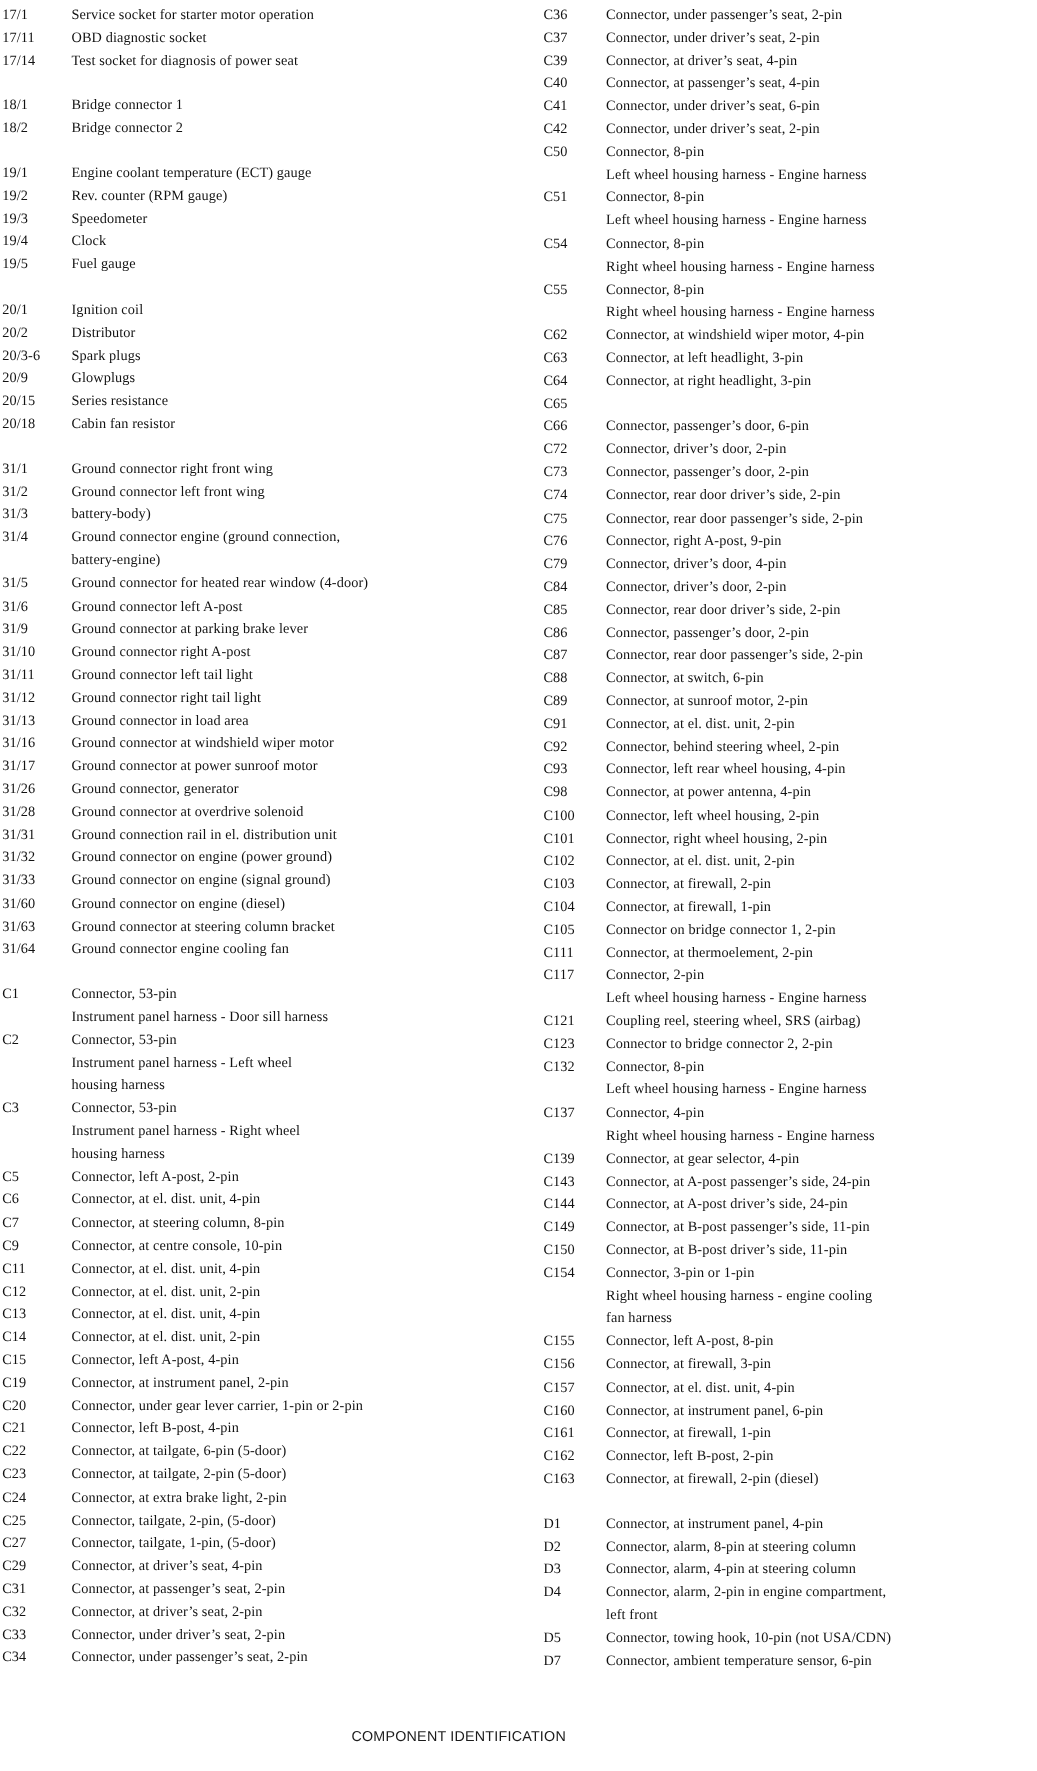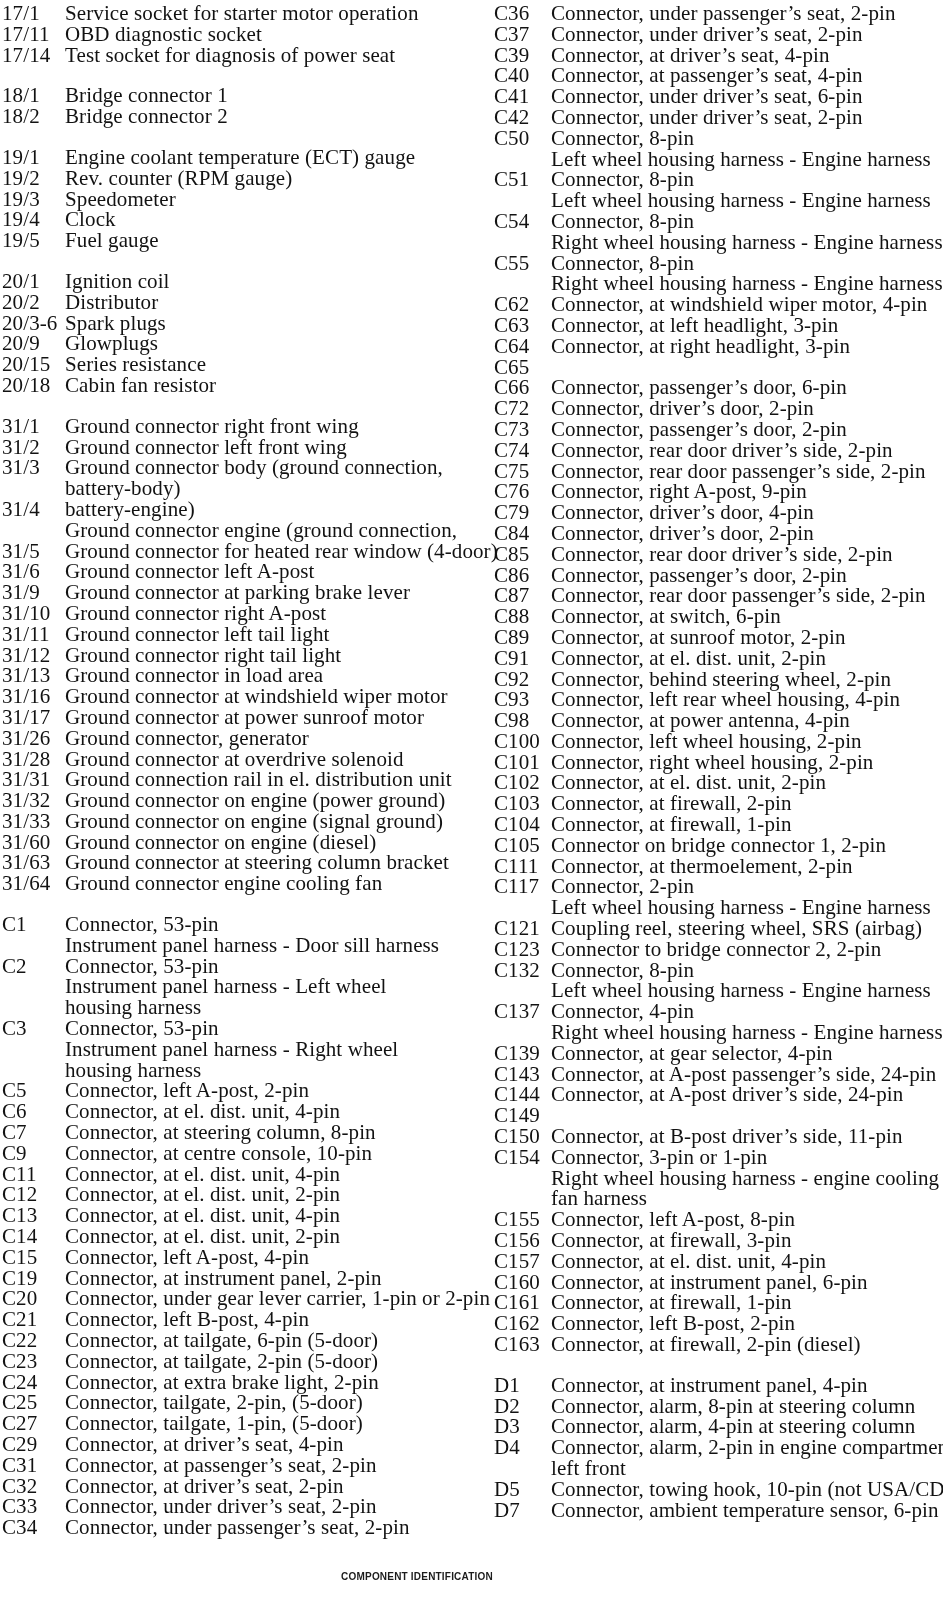--- a/index.html
+++ b/index.html
@@ -16,21 +16,21 @@
     color: #121212;
   }
   .page {
     position: absolute;
     inset: 0;
     background: #ffffff;
   }
   .col {
     position: absolute;
     top: 3px;
-    font-size: 21px;
+    font-size: 13px;
     line-height: 20.8px;
     letter-spacing: 0.1px;
   }
   .col-left  { left: 2px;   width: 470px; }
   .col-right { left: 494px; width: 448px; }
   .group { margin: 0 0 20px 0; }
   .group:last-child { margin-bottom: 4px; }
   .entry {
     display: grid;
   }
@@ -42,22 +42,22 @@
   .desc .line {
     white-space: nowrap;
   }
   .footer {
     position: absolute;
     top: 1571px;
     left: 0;
     width: 834px;
     text-align: center;
     font-family: "Liberation Sans", "DejaVu Sans", sans-serif;
-    font-weight: bold;
-    font-size: 10px;
+    font-weight: normal;
+    font-size: 13px;
     letter-spacing: 0.2px;
     color: #1c1c1c;
   }
 </style>
 </head>
 <body>
 
 <div class="page">
   <div class="col col-left">
       <div class="group">
@@ -173,29 +173,28 @@
         </div>
         <div class="entry">
           <div class="code">31/2</div>
           <div class="desc">
             <div class="line">Ground connector left front wing</div>
           </div>
         </div>
         <div class="entry">
           <div class="code">31/3</div>
           <div class="desc">
-            <div class="line">Ground connector body (ground connection,</div>
             <div class="line">battery-body)</div>
           </div>
         </div>
         <div class="entry">
           <div class="code">31/4</div>
           <div class="desc">
+            <div class="line">Ground connector engine (ground connection,</div>
             <div class="line">battery-engine)</div>
-            <div class="line">Ground connector engine (ground connection,</div>
           </div>
         </div>
         <div class="entry">
           <div class="code">31/5</div>
           <div class="desc">
             <div class="line">Ground connector for heated rear window (4-door)</div>
           </div>
         </div>
         <div class="entry">
           <div class="code">31/6</div>
@@ -729,20 +728,23 @@
           </div>
         </div>
         <div class="entry">
           <div class="code">C144</div>
           <div class="desc">
             <div class="line">Connector, at A-post driver’s side, 24-pin</div>
           </div>
         </div>
         <div class="entry">
           <div class="code">C149</div>
+          <div class="desc">
+            <div class="line">Connector, at B-post passenger’s side, 11-pin</div>
+          </div>
         </div>
         <div class="entry">
           <div class="code">C150</div>
           <div class="desc">
             <div class="line">Connector, at B-post driver’s side, 11-pin</div>
           </div>
         </div>
         <div class="entry">
           <div class="code">C154</div>
           <div class="desc">

